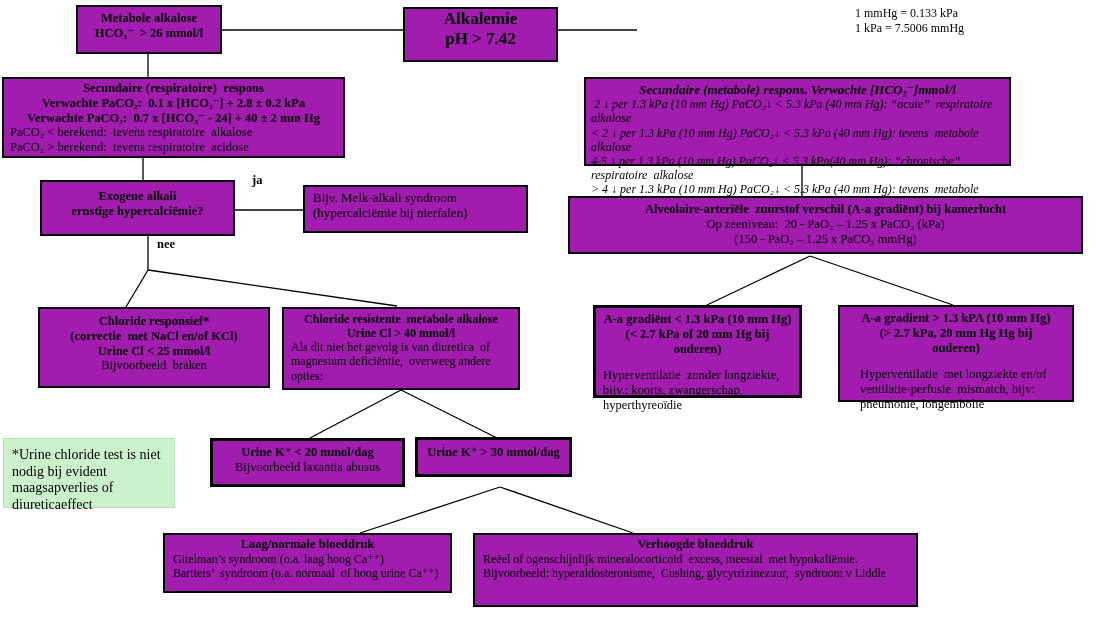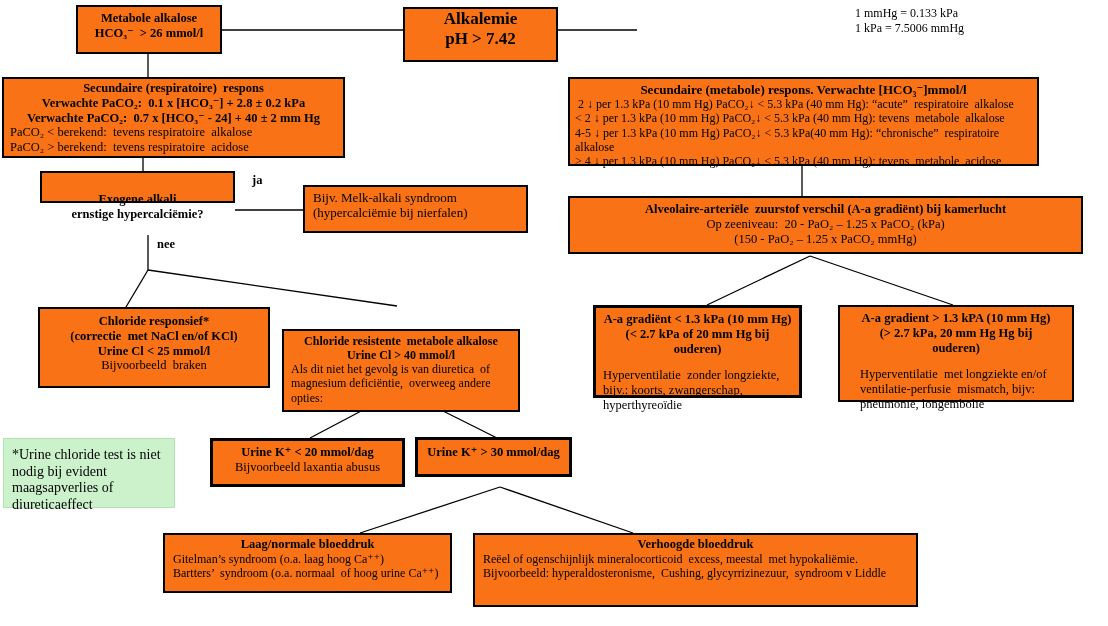--- a/index.html
+++ b/index.html
@@ -3,21 +3,21 @@
 <meta charset="utf-8">
 <style>
   html,body{margin:0;padding:0;background:#fff;}
   #canvas{
     position:relative;width:1108px;height:626px;background:#ffffff;overflow:hidden;
     font-family:"Liberation Serif","DejaVu Serif",serif;color:#000;
   }
   #connectors{position:absolute;left:0;top:0;width:1108px;height:626px;}
   #connectors line{stroke:#000;stroke-width:1.3;}
   .box{
-    position:absolute;box-sizing:border-box;background:#f97316;border:2.5px solid #000;
+    position:absolute;box-sizing:border-box;background:#a21caf;border:2.5px solid #000;
     font-size:12.5px;line-height:1.18;
   }
   .tline{white-space:pre-wrap;}
   .b{font-weight:bold;}
   .c{text-align:center;}
   .l{text-align:left;}
   .edge-label{position:absolute;font-weight:bold;font-size:12.5px;}
   .note{position:absolute;font-size:12px;line-height:1.25;}
   .rows div{white-space:pre-wrap;}
   .gap{height:12px;}
@@ -62,41 +62,41 @@
   </div>
 
   <div class="box" style="left:2px;top:77px;width:343px;height:81px;border-width:2px;padding:2px 6px;">
     <div class="tline c b">Secundaire (respiratoire)  respons</div>
     <div class="tline c b">Verwachte PaCO₂:  0.1 x [HCO₃⁻] + 2.8 ± 0.2 kPa</div>
     <div class="tline c b">Verwachte PaCO₂:  0.7 x [HCO₃⁻ - 24] + 40 ± 2 mm Hg</div>
     <div class="tline l">PaCO₂ &lt; berekend:  tevens respiratoire  alkalose</div>
     <div class="tline l">PaCO₂ &gt; berekend:  tevens respiratoire  acidose</div>
   </div>
 
-  <div class="box c b" style="left:40px;top:171px;width:195px;height:32px;padding-top:19px;">
+  <div class="box c b" style="left:40px;top:180px;width:195px;height:56px;padding-top:7px;">
     <div class="tline">Exogene alkali</div>
     <div class="tline">ernstige hypercalciëmie?</div>
   </div>
 
   <div class="edge-label" style="left:252px;top:173px;">ja</div>
   <div class="edge-label" style="left:157px;top:237px;">nee</div>
 
   <div class="box" style="left:303px;top:185px;width:225px;height:48px;padding:3px 8px;font-size:13px;">
     <div class="tline">Bijv. Melk-alkali syndroom</div>
     <div class="tline">(hypercalciëmie bij nierfalen)</div>
   </div>
 
   <div class="box c" style="left:38px;top:307px;width:232px;height:81px;padding-top:5px;">
     <div class="tline b">Chloride responsief*</div>
     <div class="tline b">(correctie  met NaCl en/of KCl)</div>
     <div class="tline b">Urine Cl &lt; 25 mmol/l</div>
     <div class="tline">Bijvoorbeeld  braken</div>
   </div>
 
-  <div class="box" style="left:282px;top:307px;width:238px;height:83px;padding:3px 7px;font-size:12px;margin-top:22px;">
+  <div class="box" style="left:282px;top:307px;width:238px;height:83px;padding:3px 7px;font-size:12px;">
     <div class="tline c b">Chloride resistente  metabole alkalose</div>
     <div class="tline c b">Urine Cl &gt; 40 mmol/l</div>
     <div class="tline l">Als dit niet het gevolg is van diuretica  of magnesium deficiëntie,  overweeg andere opties:</div>
   </div>
 
   <div class="box" style="left:3px;top:438px;width:172px;height:70px;background:#ccf2cc;border:1px solid #b2e2b2;padding:8px 8px;font-size:14px;">
     <div class="tline">*Urine chloride test is niet</div>
     <div class="tline">nodig bij evident</div>
     <div class="tline">maagsapverlies of</div>
     <div class="tline">diureticaeffect</div>
@@ -116,21 +116,21 @@
     <div class="tline l">Gitelman’s syndroom (o.a. laag hoog Ca⁺⁺)</div>
     <div class="tline l">Bartters’  syndroom (o.a. normaal  of hoog urine Ca⁺⁺)</div>
   </div>
 
   <div class="box" style="left:473px;top:533px;width:445px;height:74px;padding:2px 8px;font-size:12px;">
     <div class="tline c b" style="font-size:12.5px;">Verhoogde bloeddruk</div>
     <div class="tline l">Reëel of ogenschijnlijk mineralocorticoid  excess, meestal  met hypokaliëmie.</div>
     <div class="tline l">Bijvoorbeeld: hyperaldosteronisme,  Cushing, glycyrrizinezuur,  syndroom v Liddle</div>
   </div>
 
-  <div class="box" style="left:568px;top:77px;width:471px;height:89px;border-width:2px;padding:3px 5px;">
+  <div class="box" style="left:584px;top:77px;width:427px;height:89px;border-width:2px;padding:3px 5px;font-style:italic;">
     <div class="tline c b" style="font-size:13px;">Secundaire (metabole) respons. Verwachte [HCO₃⁻]mmol/l</div>
     <div class="rows" style="font-size:12px;">
       <div class="tline"> 2 ↓ per 1.3 kPa (10 mm Hg) PaCO₂↓ &lt; 5.3 kPa (40 mm Hg): “acute”  respiratoire  alkalose</div>
       <div class="tline">&lt; 2 ↓ per 1.3 kPa (10 mm Hg) PaCO₂↓ &lt; 5.3 kPa (40 mm Hg): tevens  metabole  alkalose</div>
       <div class="tline">4-5 ↓ per 1.3 kPa (10 mm Hg) PaCO₂↓ &lt; 5.3 kPa(40 mm Hg): “chronische”  respiratoire  alkalose</div>
       <div class="tline">&gt; 4 ↓ per 1.3 kPa (10 mm Hg) PaCO₂↓ &lt; 5.3 kPa (40 mm Hg): tevens  metabole  acidose</div>
     </div>
   </div>
 
   <div class="box c" style="left:568px;top:196px;width:515px;height:58px;padding-top:4px;">

